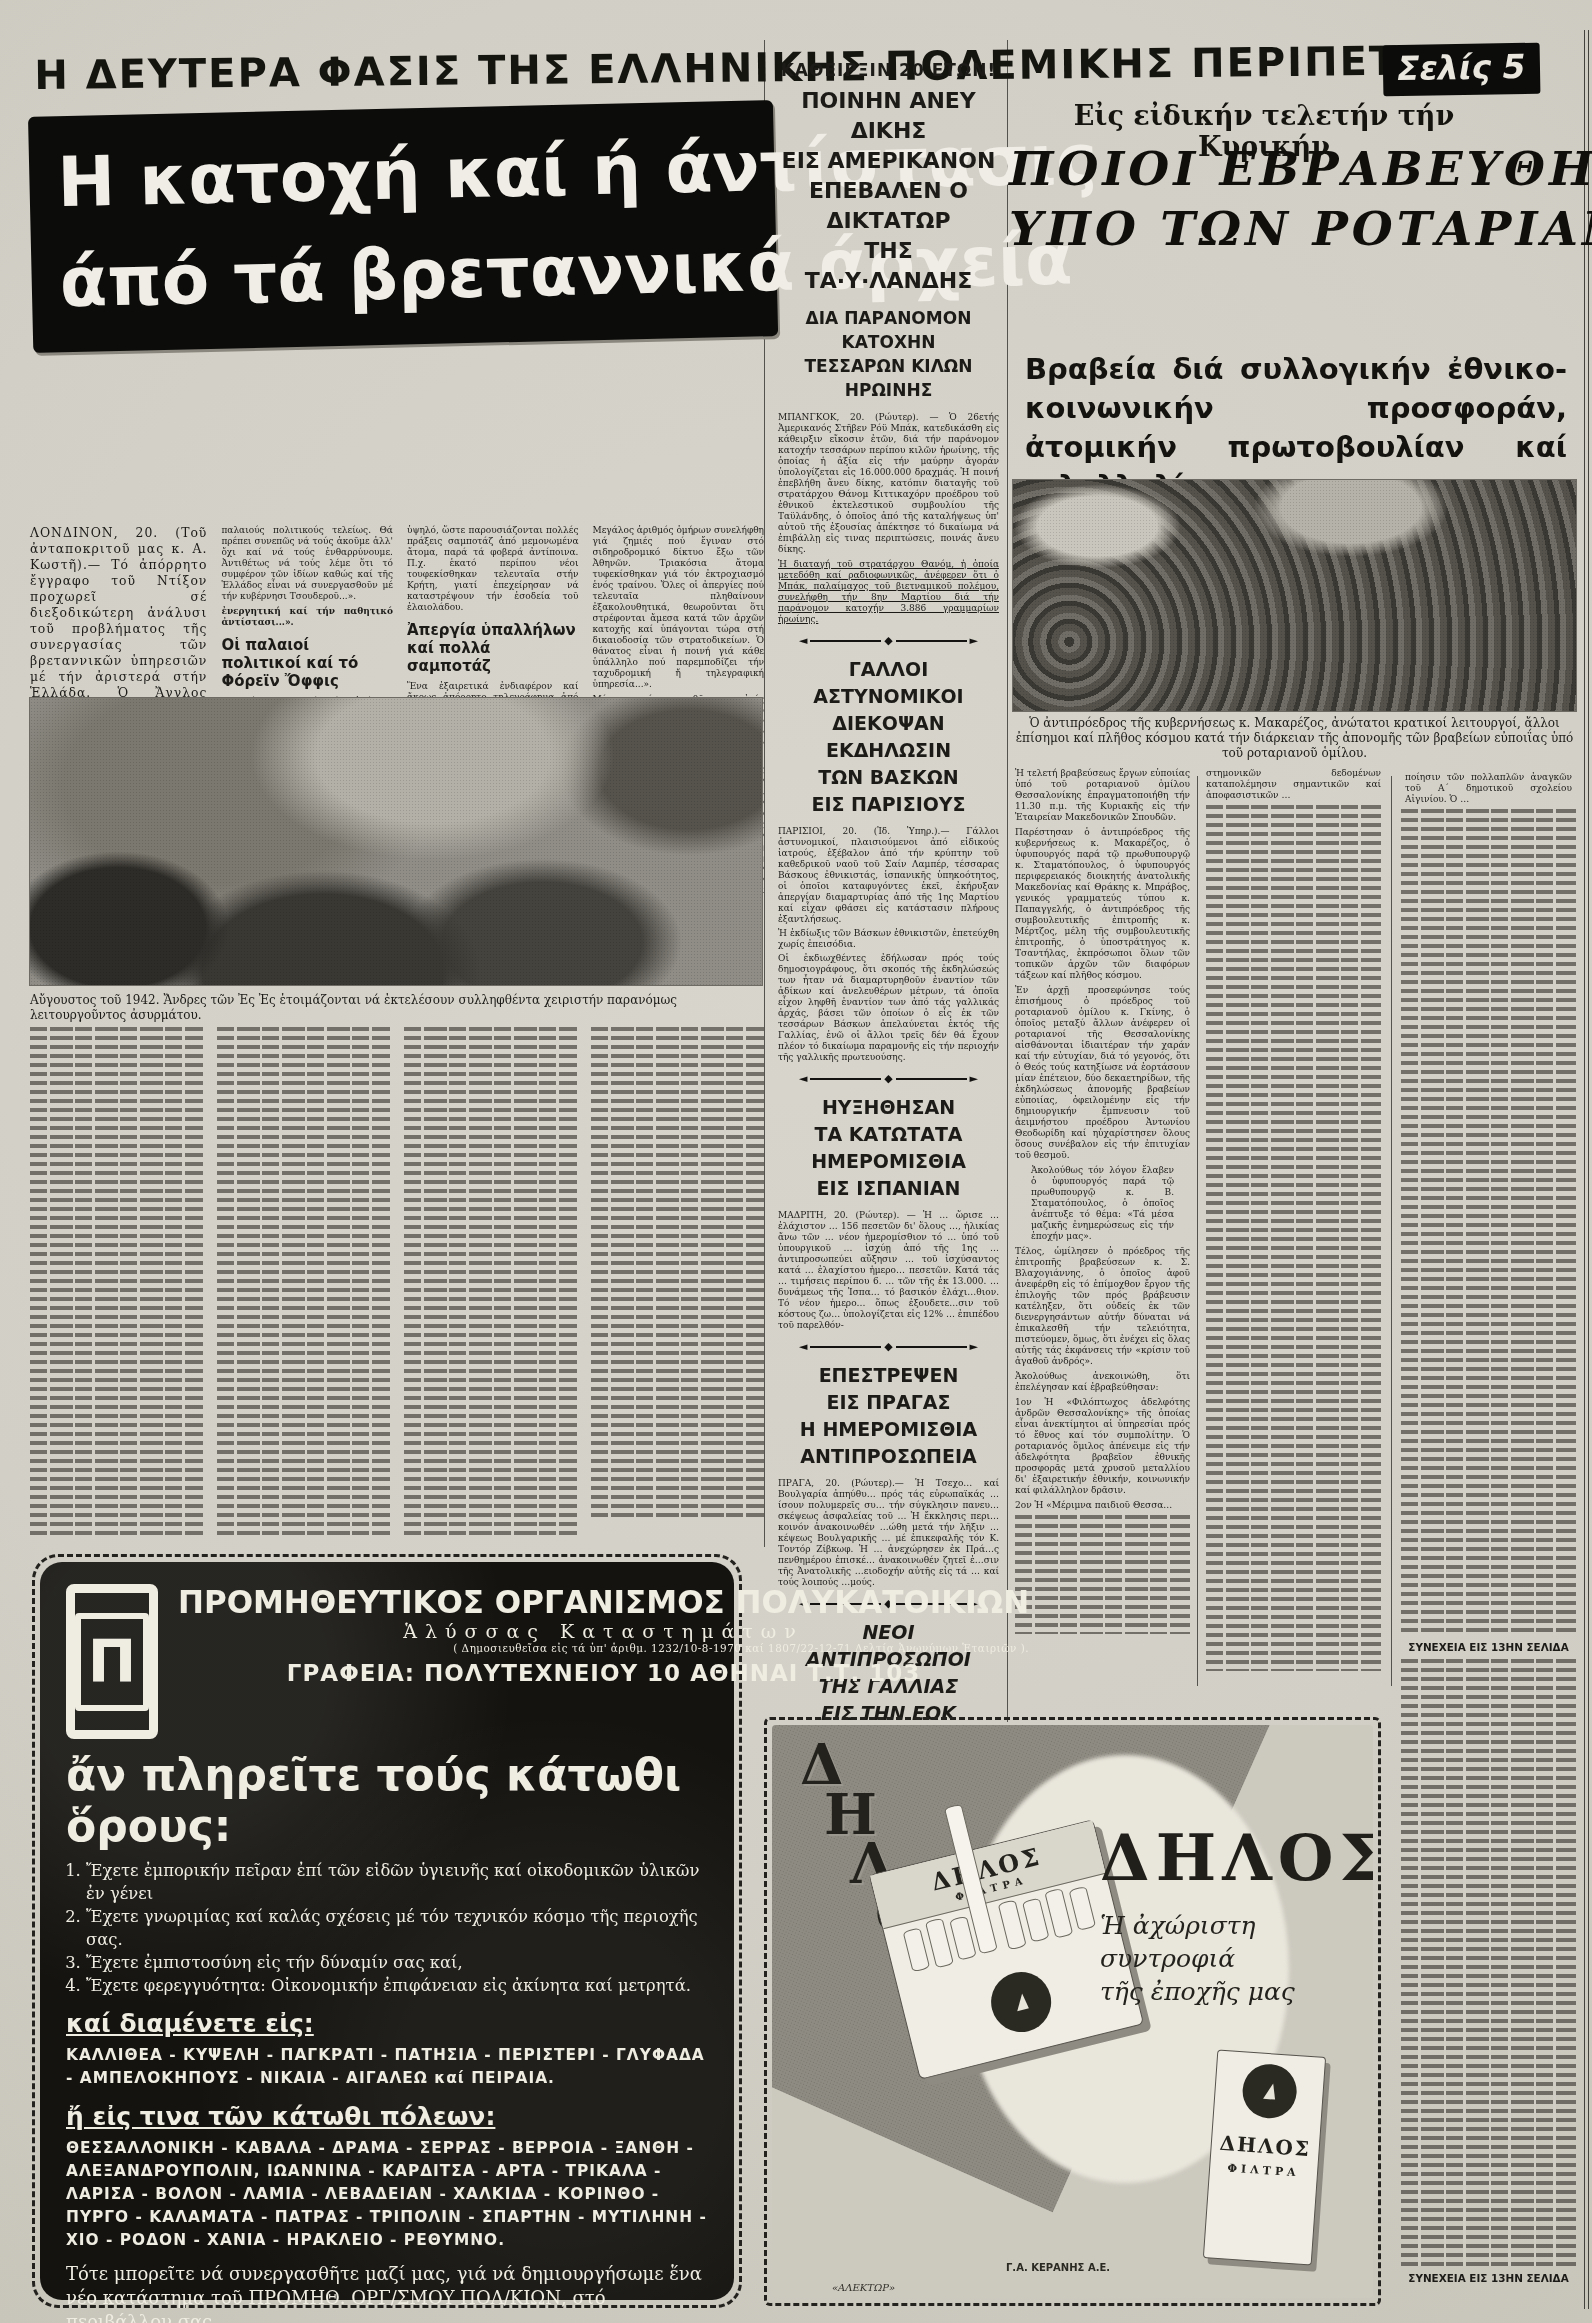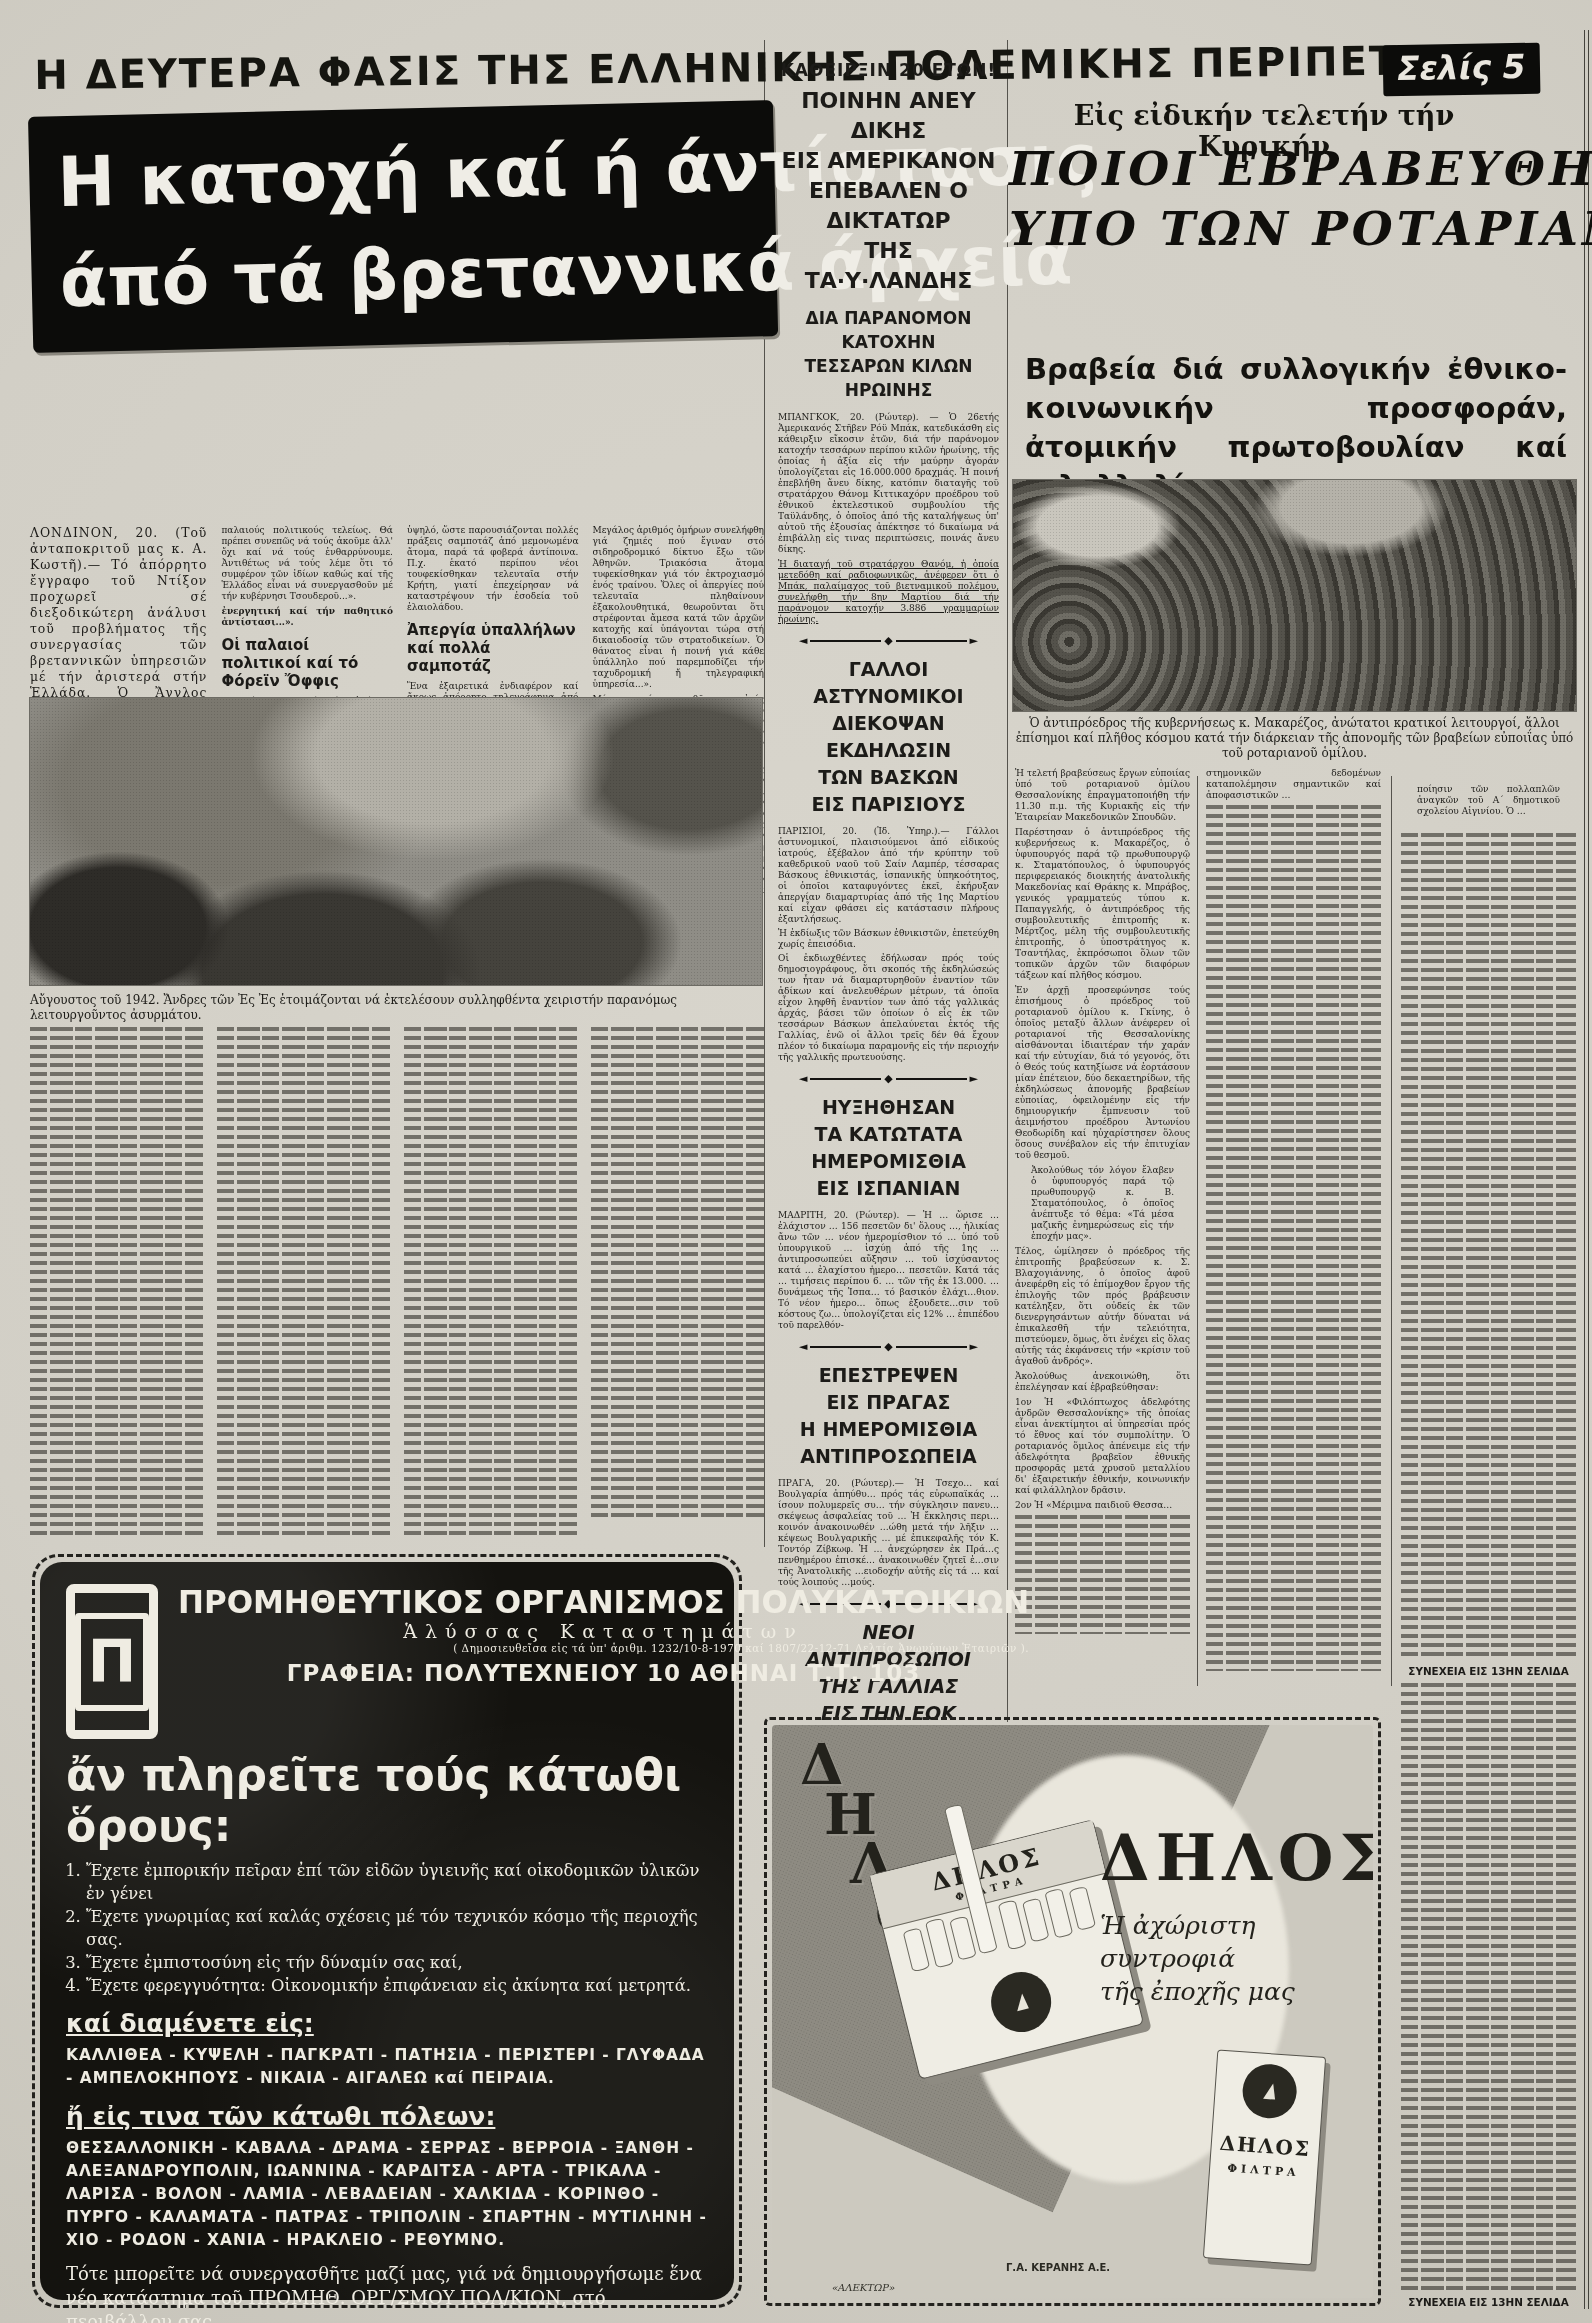--- a/index.html
+++ b/index.html
@@ -264,21 +264,21 @@
     <p class="small" style="margin:4px 0 0;">2ον Ἡ «Μέριμνα παιδιοῦ Θεσσα…</p>
     <div class="greek" style="height:119px;margin-top:4px;"></div>
   </div>
 
   <div class="abs" style="left:1206px;top:768px;width:175px;height:913px;">
     <p class="small" style="margin:0;">στημονικῶν δεδομένων καταπολέμησιν σημαντικῶν καί ἀποφασιστικῶν …</p>
     <div class="greek" style="height:866px;margin-top:4px;"></div>
   </div>
 
   <div class="abs" style="left:1401px;top:768px;width:175px;">
-    <p class="small" style="margin:16px;">ποίησιν τῶν πολλαπλῶν ἀναγκῶν τοῦ Α΄ δημοτικοῦ σχολείου Αἰγινίου. Ὁ …</p>
+    <p class="small" style="margin:4px;">ποίησιν τῶν πολλαπλῶν ἀναγκῶν τοῦ Α΄ δημοτικοῦ σχολείου Αἰγινίου. Ὁ …</p>
     <div class="greek" style="height:826px;margin-top:4px;"></div>
     <div class="notice">ΣΥΝΕΧΕΙΑ ΕΙΣ 13ΗΝ ΣΕΛΙΔΑ</div>
     <div class="greek" style="height:607px;margin-top:6px;"></div>
     <div class="notice">ΣΥΝΕΧΕΙΑ ΕΙΣ 13ΗΝ ΣΕΛΙΔΑ</div>
   </div>
 
   <div class="abs stitch" style="left:32px;top:1554px;width:710px;height:754px;box-sizing:border-box;">
     <div class="promo">
       <div style="display:flex;gap:20px;align-items:flex-start;">
         <div class="plogo">

